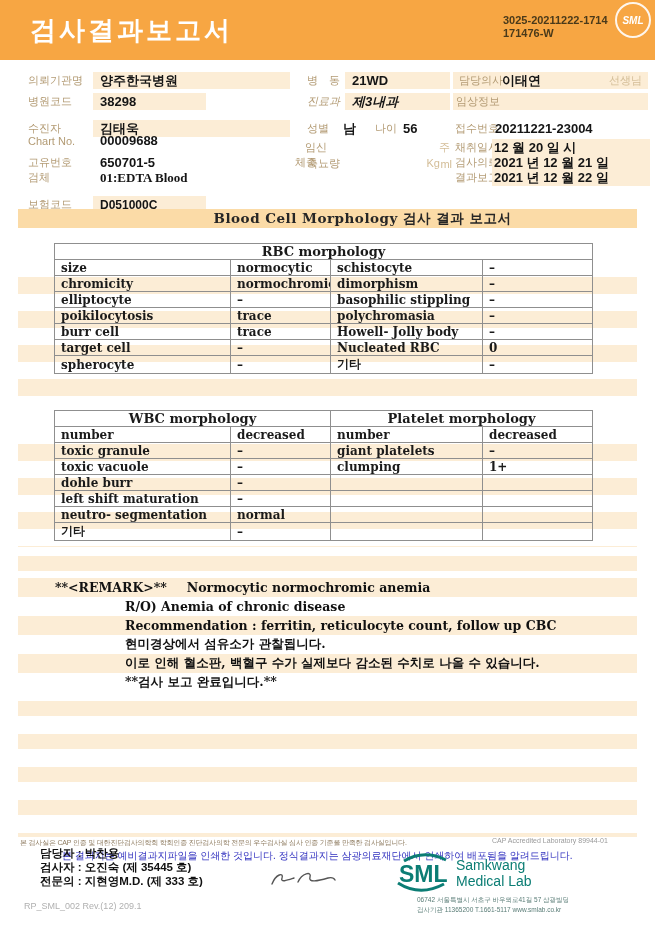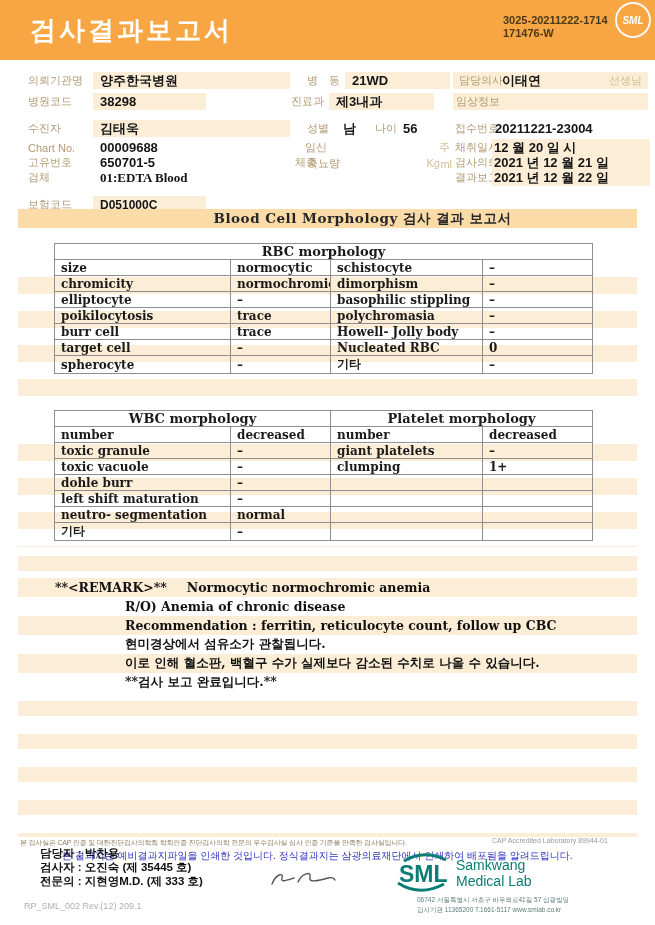--- a/index.html
+++ b/index.html
@@ -93,21 +93,21 @@
     <span class="peachbox" style="width:113px;">
         <span class="fval">38298</span>
       </span>
   </div>
   <div class="frow" style="left:28px;top:120px;">
     <span class="flab" style="width:65px;">수진자</span>
     <span class="peachbox" style="width:197px;">
         <span class="fval">김태욱</span>
       </span>
   </div>
-  <div class="frow" style="left:28px;top:139px;">
+  <div class="frow" style="left:28px;top:132px;">
     <span class="flab" style="width:65px;">Chart No.</span>
     <span class="fval" style="padding-left:7px;">00009688</span>
   </div>
   <div class="frow" style="left:28px;top:154px;">
     <span class="flab" style="width:65px;">고유번호</span>
     <span class="fval" style="padding-left:7px;">650701-5</span>
   </div>
   <div class="frow" style="left:28px;top:169px;font-family:Liberation Serif, serif;">
     <span class="flab" style="width:65px;">검체</span>
     <span class="fval" style="padding-left:7px;">01:EDTA Blood</span>
@@ -118,21 +118,21 @@
         <span class="fval" style="font-size:12px;">D051000C</span>
       </span>
   </div>
 
   <div class="frow" style="left:307px;top:72px;">
     <span class="flab" style="width:38px;letter-spacing:4px;">병 동</span>
     <span class="peachbox" style="width:105px;">
         <span class="fval">21WD</span>
       </span>
   </div>
-  <div class="frow" style="left:291px;top:93px;">
+  <div class="frow" style="left:307px;top:93px;font-style:italic;">
     <span class="flab" style="width:38px;">진료과</span>
     <span class="peachbox" style="width:105px;">
         <span class="fval">제3내과</span>
       </span>
   </div>
   <div class="frow" style="left:307px;top:120px;">
     <span class="flab" style="width:36px;">성별</span>
     <span class="fval" style="width:32px;">남</span>
     <span class="flab" style="width:28px;">나이</span>
     <span class="fval">56</span>

